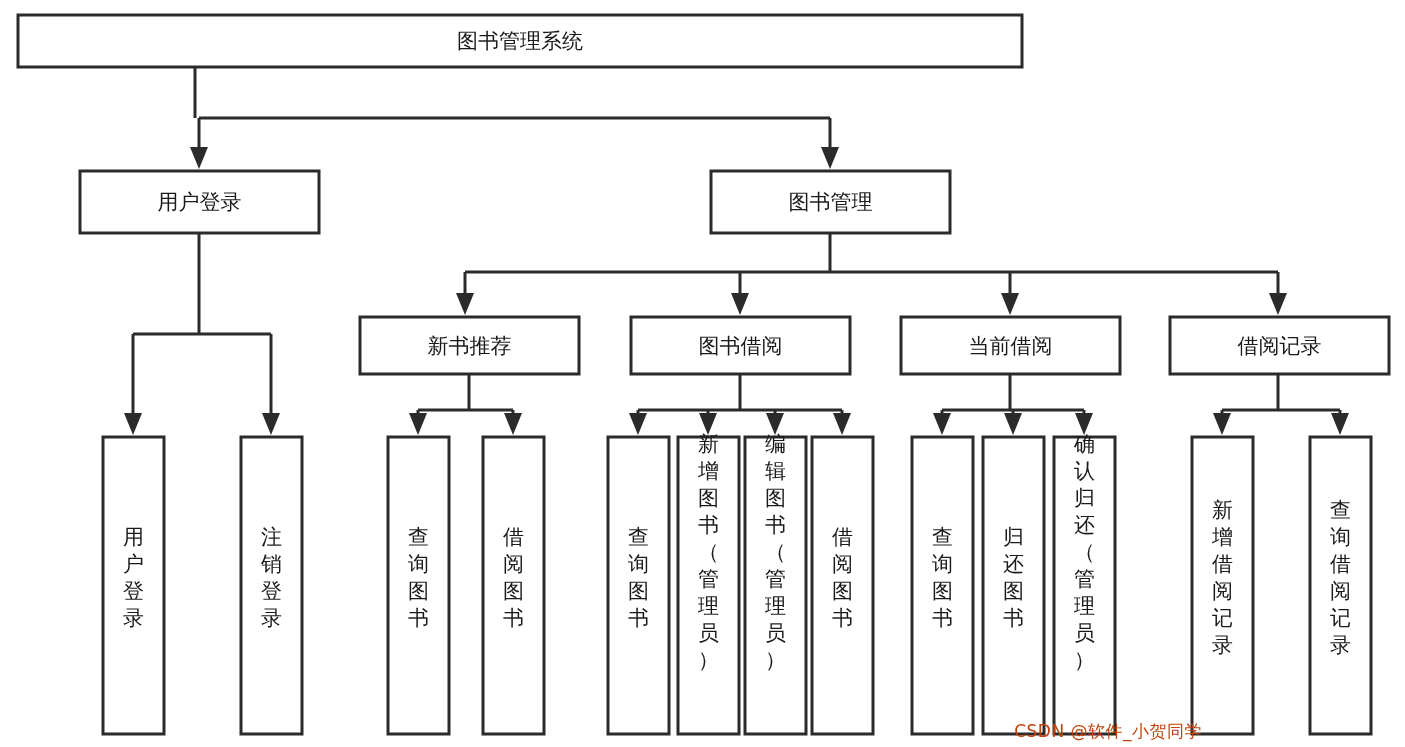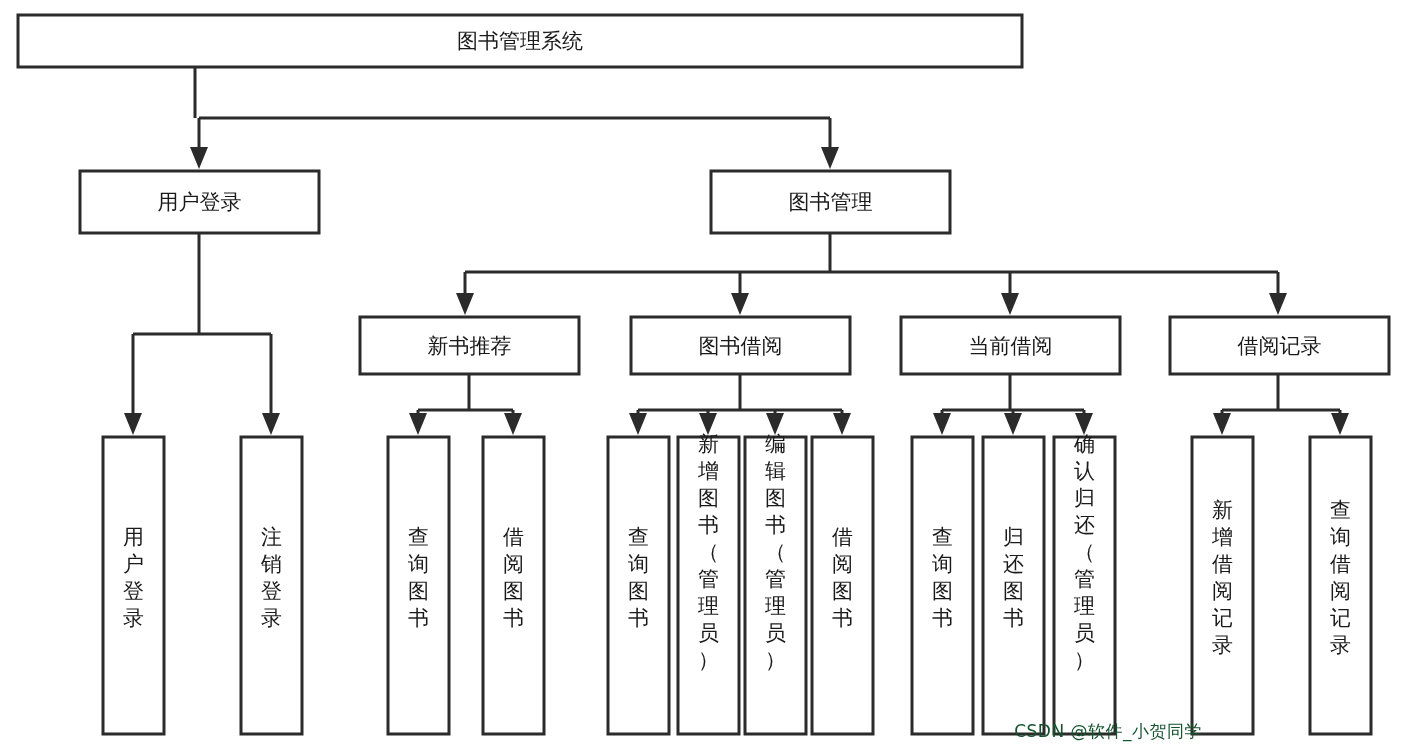--- a/index.html
+++ b/index.html
@@ -57,21 +57,21 @@
     font-size: 21px;
     fill: #1a1a1a;
     text-anchor: middle;
   }
   .watermark {
     position: absolute;
     right: 8px;
     bottom: 4px;
     font-family: "DejaVu Sans", "Liberation Sans", sans-serif;
     font-size: 17px;
-    color: #14532d;
+    color: #c2410c;
     letter-spacing: 0.5px;
     white-space: nowrap;
     user-select: none;
   }
 </style>
 </head>
 <body>
 
 <div id="diagram-root">
   <svg class="flowchart" viewBox="0 0 1405 747" xmlns="http://www.w3.org/2000/svg">

